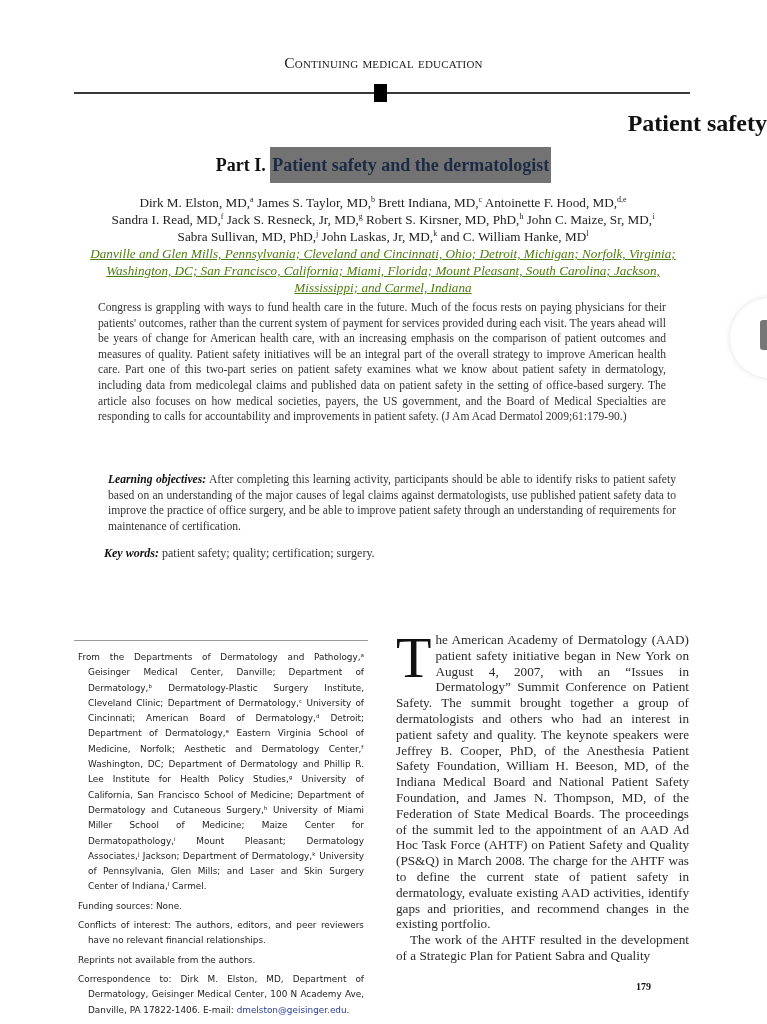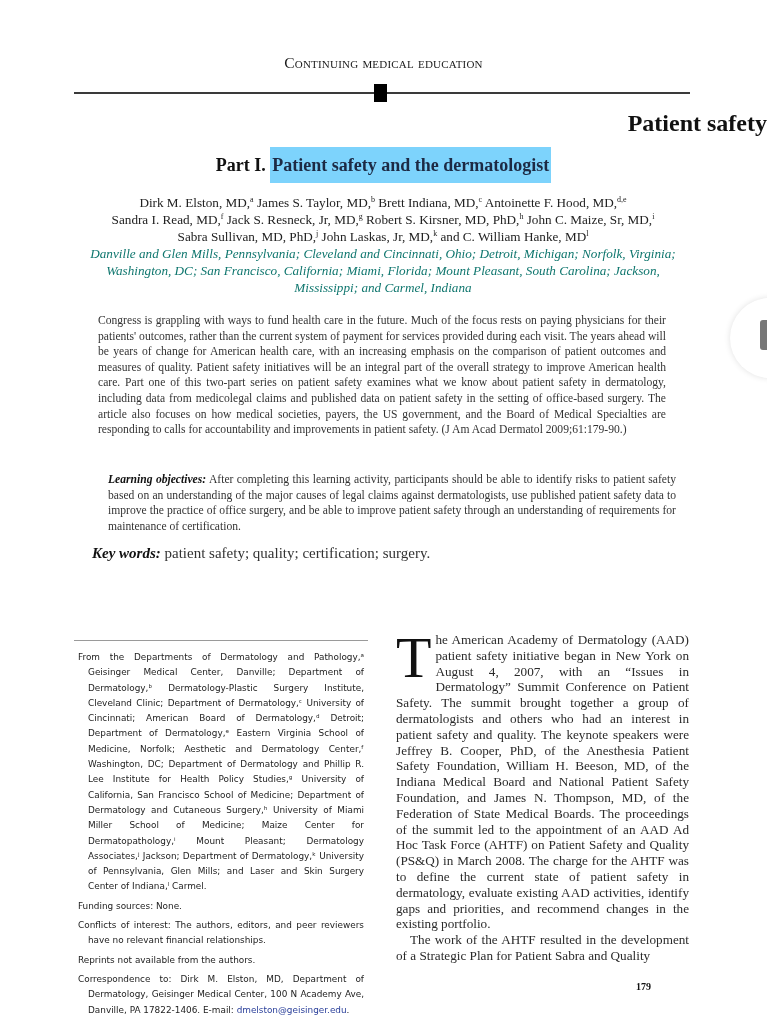--- a/index.html
+++ b/index.html
@@ -22,43 +22,43 @@
   }
 
   .title {
     position: absolute; left: 0; width: 767px; top: 110px; text-align: right;
     font-size: 24px; font-weight: bold; color: #111;
   }
   .subtitle {
     position: absolute; left: 0; width: 767px; top: 155px; text-align: center;
     font-size: 18px; font-weight: bold; color: #111;
   }
-  .subtitle .hl { background: #7dd3fc; color: #1d2a44; padding: 8px 2px; }
+  .subtitle .hl { background: #737373; color: #1d2a44; padding: 8px 2px; }
 
   .authors {
     position: absolute; left: 80px; width: 606px; top: 194px; text-align: center;
     font-size: 13.2px; line-height: 17px; color: #222;
   }
   .authors sup { font-size: 8px; line-height: 0; }
   .locations {
     position: absolute; left: 74px; width: 618px; top: 245px; text-align: center;
-    font-size: 13.2px; line-height: 17px; font-style: italic; color: #0f766e;
+    font-size: 13.2px; line-height: 17px; font-style: italic; color: #4d7c0f; text-decoration: underline;
   }
 
   .abstract {
     position: absolute; left: 98px; width: 568px; top: 300px;
-    font-size: 11.6px; line-height: 15.6px; color: #333; text-align: justify; margin-top: 13px;
+    font-size: 11.6px; line-height: 15.6px; color: #333; text-align: justify;
   }
   .objectives {
     position: absolute; left: 98px; width: 568px; top: 472px;
     font-size: 11.6px; line-height: 15.6px; color: #333; text-align: justify; margin-left: 10px;
   }
   .keywords {
-    position: absolute; left: 92px; width: 568px; top: 546px;
-    font-size: 15px; line-height: 15.6px; color: #333;
+    position: absolute; left: 104px; width: 568px; top: 546px;
+    font-size: 12px; line-height: 15.6px; color: #333;
   }
   .lead { font-weight: bold; font-style: italic; color: #111; }
 
   .footnote-rule {
     position: absolute; left: 74px; width: 294px; top: 640px; height: 1px; background: #9a9a9a;
   }
   .footnotes {
     position: absolute; left: 74px; width: 294px; top: 646px;
     font-family: "DejaVu Sans", "Liberation Sans", sans-serif;
     font-size: 8.9px; line-height: 15.3px; color: #222;

